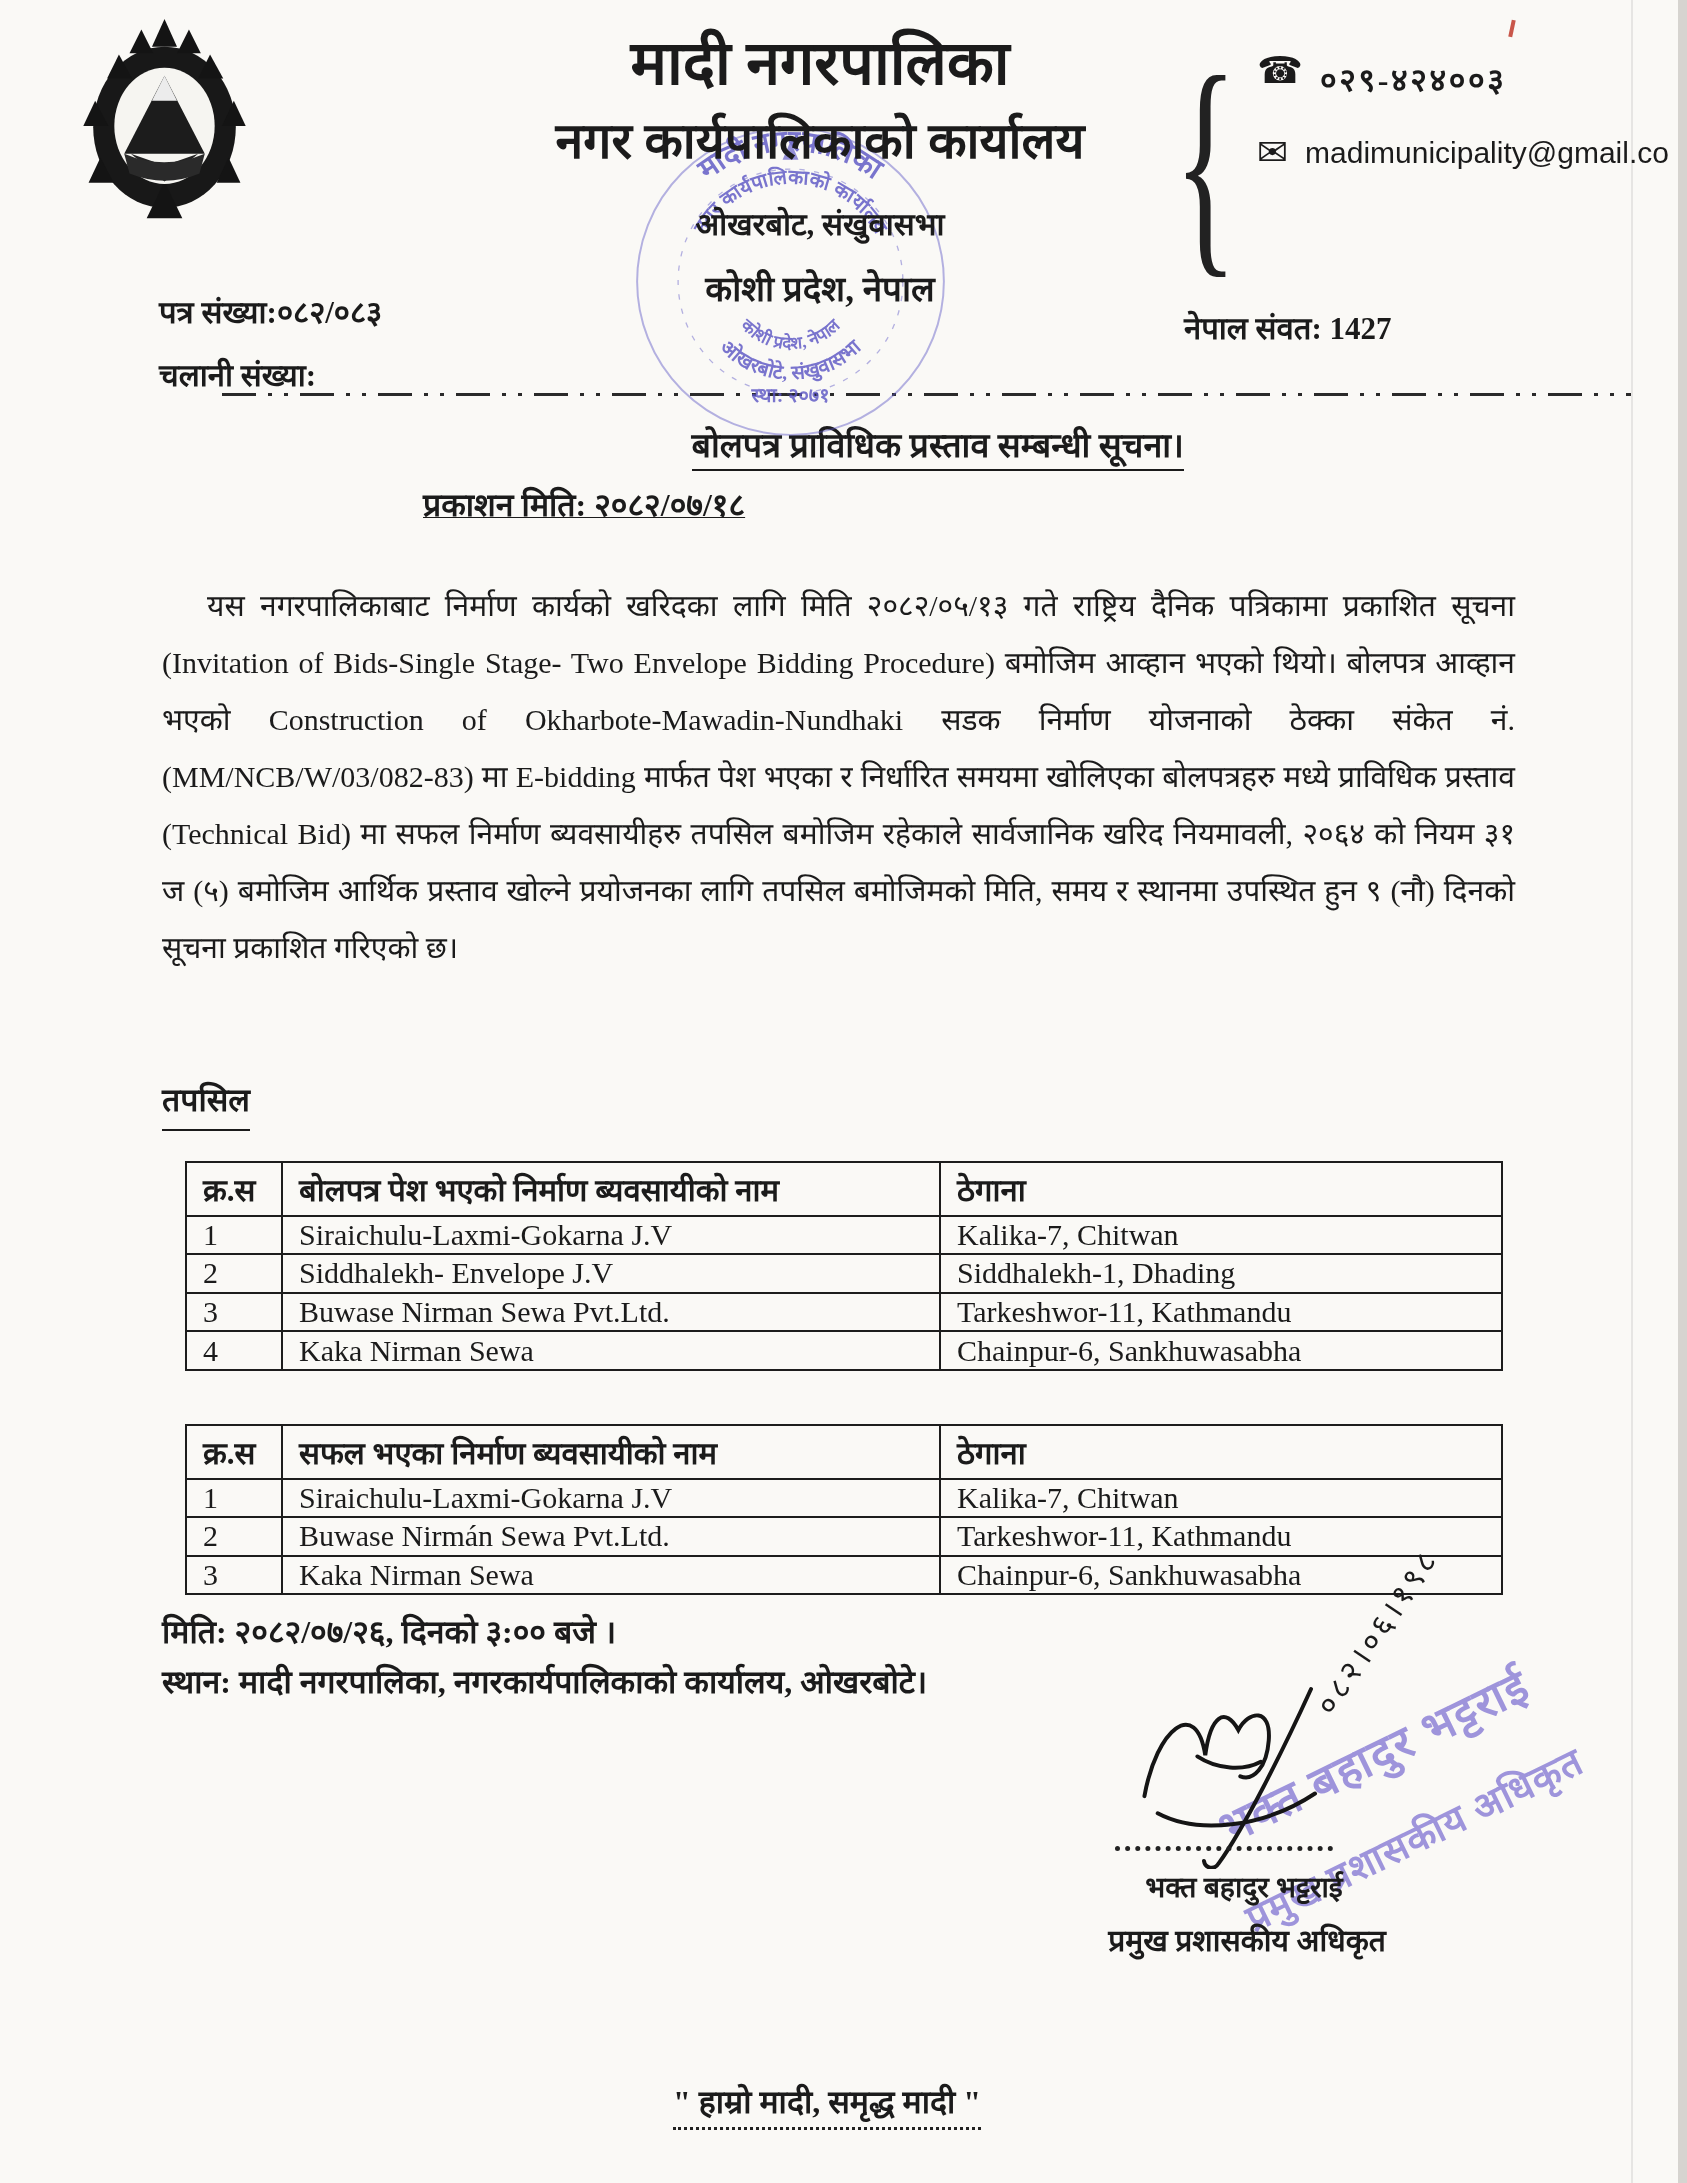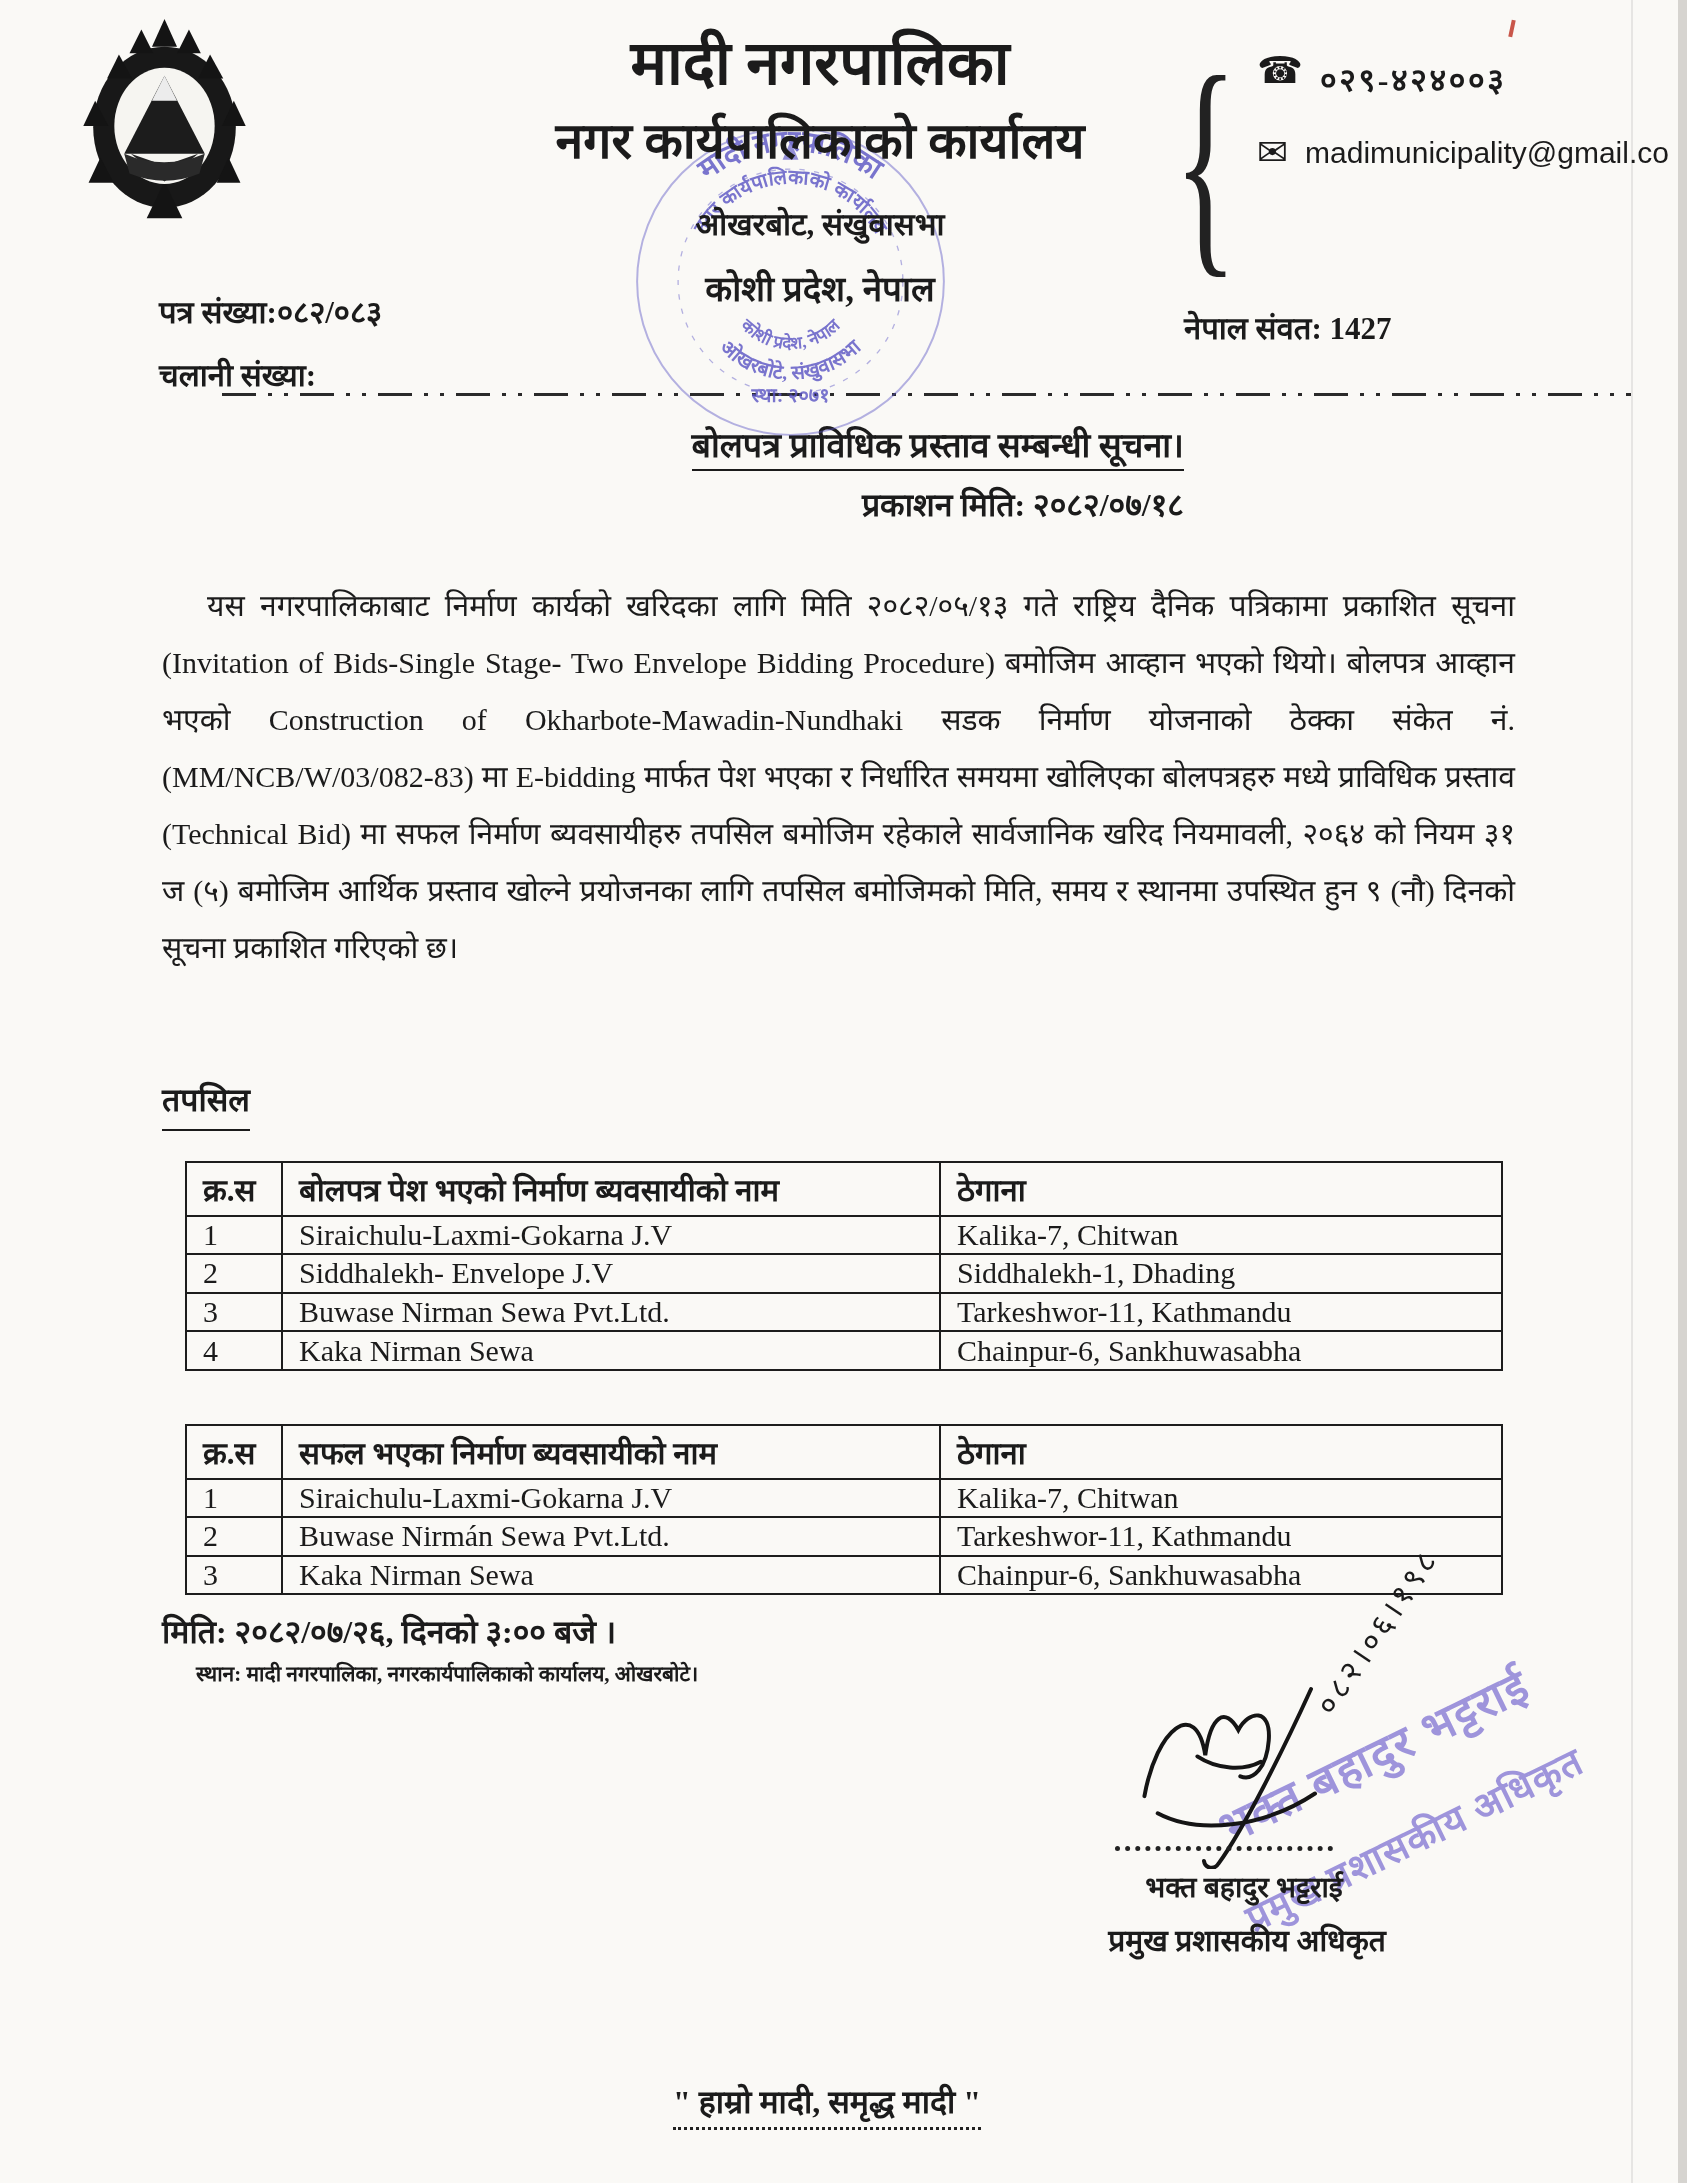--- a/index.html
+++ b/index.html
@@ -33,41 +33,41 @@
   .c-latin{font-size:30px;font-family:"Liberation Sans","DejaVu Sans",sans-serif;}
   
   .ref1{left:159px;top:290px;font-size:31px;font-weight:600;}
   .ref2{left:159px;top:353px;font-size:31px;font-weight:600;}
   .samvat{left:1184px;top:306px;font-size:31px;font-weight:600;}
   .dash-line{left:222px;top:393px;width:1409px;height:3.3px;
     background:repeating-linear-gradient(90deg,#2a2a2a 0 34px,transparent 34px 46px,#2a2a2a 46px 50px,transparent 50px 62px,#2a2a2a 62px 66px,transparent 66px 78px);}
   
   .subject-wrap{left:423px;top:421px;width:761px;text-align:right;}
   .subject{font-size:34px;font-weight:bold;border-bottom:2px solid var(--ink);padding-bottom:5.3px;}
-  .pubdate-wrap{left:423px;top:482px;width:761px;text-align:right;}
+  .pubdate-wrap{left:423px;top:482px;width:761px;text-align:left;text-decoration:underline;}
   .pubdate{font-size:32px;font-weight:600;}
   
   .body-par{left:162px;top:577px;width:1353px;font-size:30px;line-height:57px;
     text-align:justify;text-indent:45px;}
   .tapsil{left:162px;top:1077px;font-size:32px;font-weight:600;}
   .tapsil span{border-bottom:2px solid var(--ink);padding-bottom:11px;}
   
   table.doc{border-collapse:collapse;table-layout:fixed;}
   table.doc td,table.doc th{border:2px solid #1d1d1d;padding:1.3px 6.6px 1.3px 16px;
     text-align:left;vertical-align:middle;overflow:hidden;white-space:nowrap;}
   table.doc th{font-size:31px;font-weight:bold;height:49px;}
   table.doc td{font-size:30px;height:33px;font-family:"Liberation Serif","DejaVu Serif",serif;}
   .t1{left:185px;top:1161px;}
   .t2{left:185px;top:1424px;}
   .col-sn{width:96px;}
   .col-name{width:658px;}
   .col-addr{width:562px;}
   
   .miti{left:162px;top:1609px;font-size:32px;font-weight:600;}
-  .sthan{left:162px;top:1659px;font-size:21px;font-weight:600;margin-left:34px;}
+  .sthan{left:162px;top:1659px;font-size:32px;font-weight:600;}
   
   .sig-svg{left:1118px;top:1677px;z-index:4;}
   .sig-date{left:1305px;top:1699px;font-size:31px;transform:rotate(-56deg);
     transform-origin:left top;z-index:4;letter-spacing:4px;}
   .dots{left:1115px;top:1846px;width:218px;border-bottom:5.3px dotted #222;z-index:4;}
   .sig-name{left:1039px;top:1867px;width:410px;text-align:center;font-size:28.4px;font-weight:600;z-index:4;}
   .sig-title{left:1022px;top:1919px;width:450px;text-align:center;font-size:30px;font-weight:600;z-index:4;}
   .purple-stamp{left:1035px;top:1720px;width:715px;text-align:center;
     transform:rotate(-26deg);color:var(--stamp-purple);opacity:.82;z-index:3;}
   .purple-stamp .l1{font-size:45px;font-weight:bold;letter-spacing:2px;}

